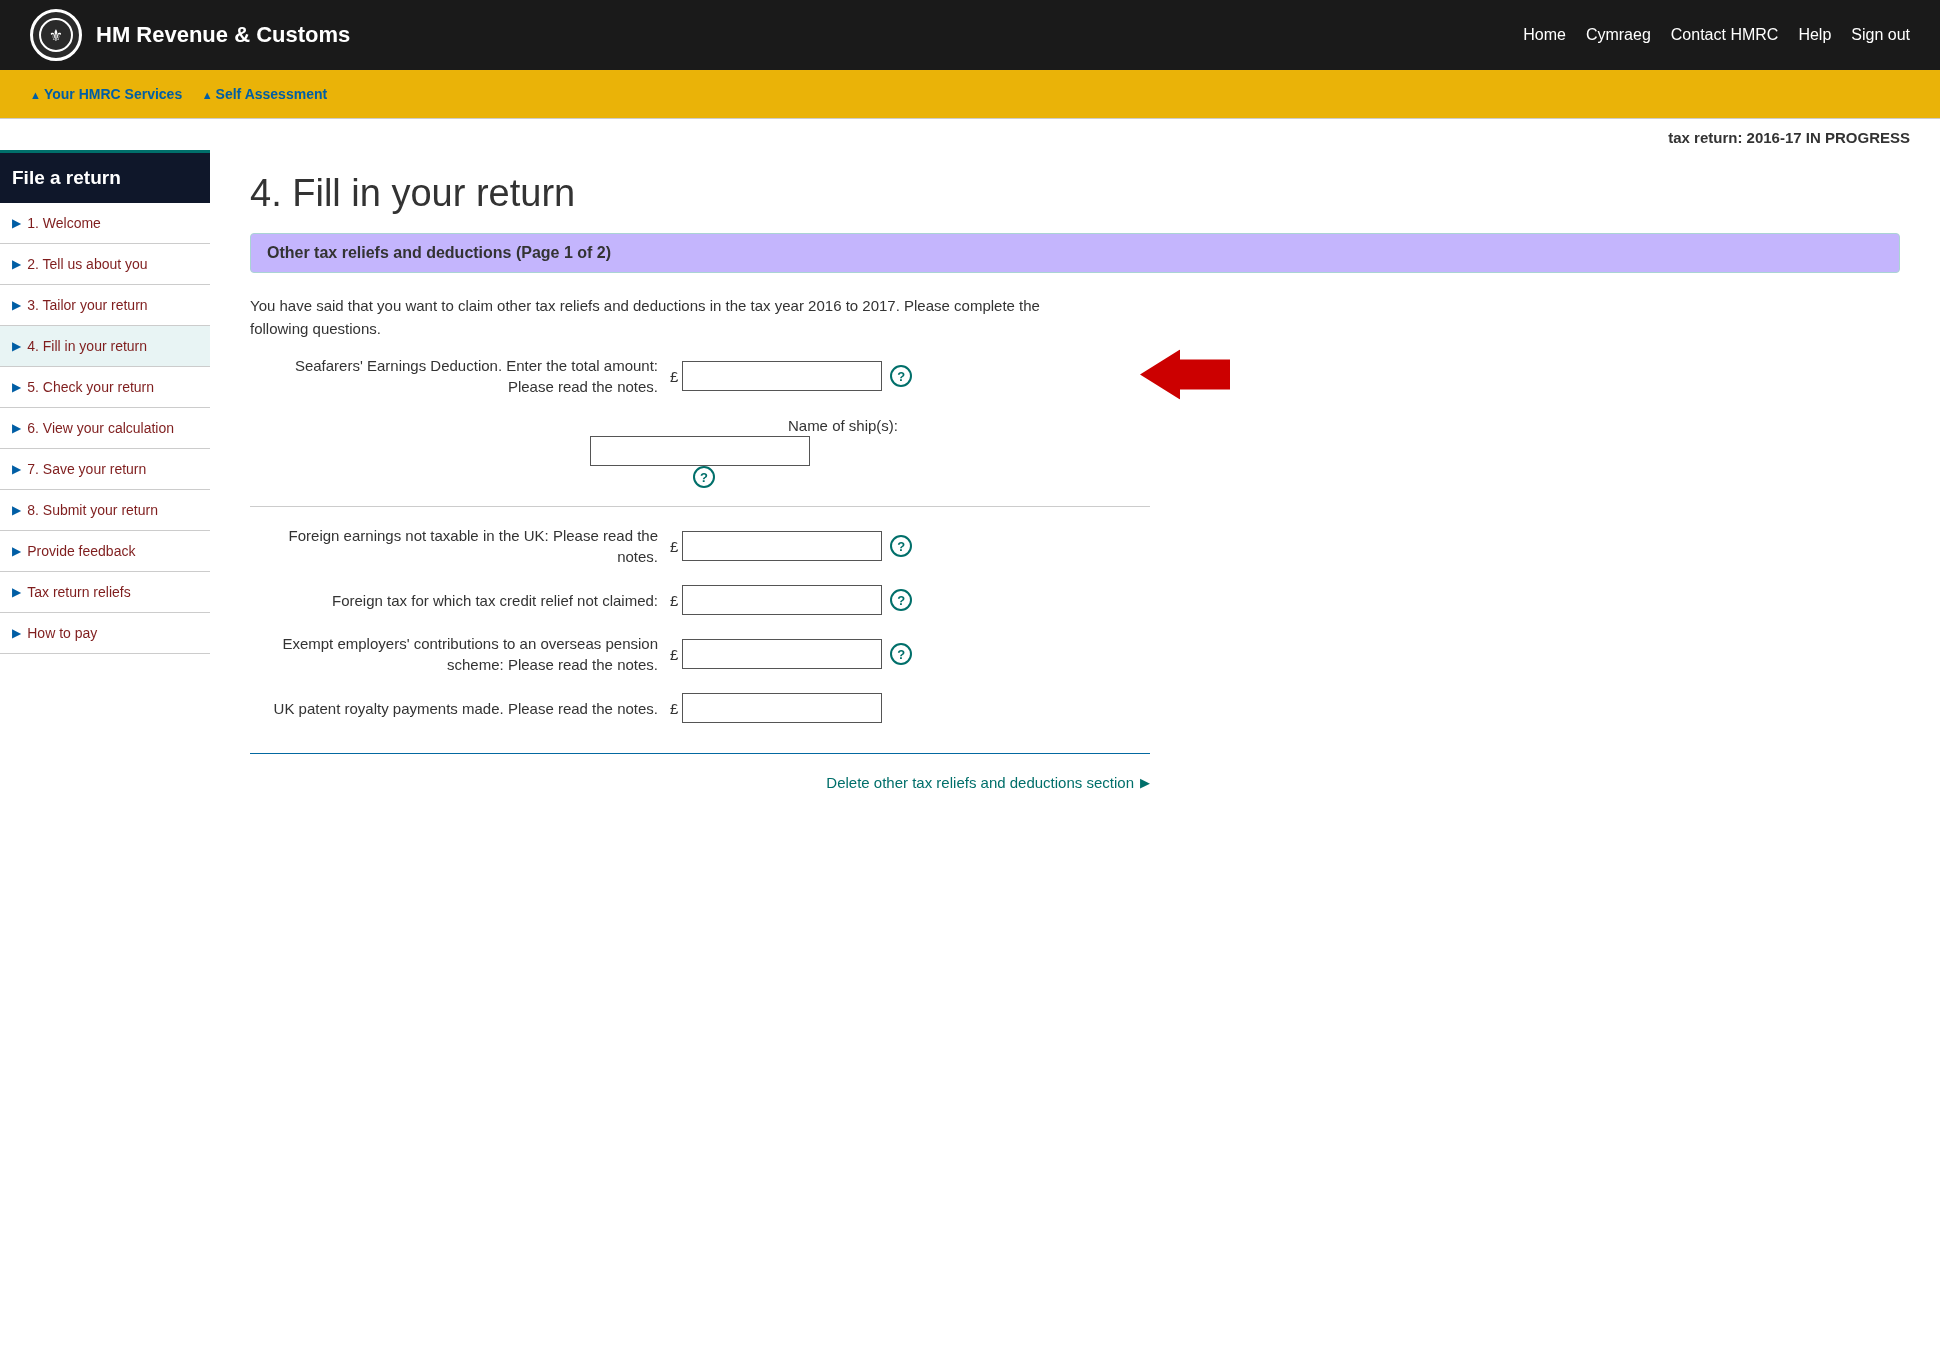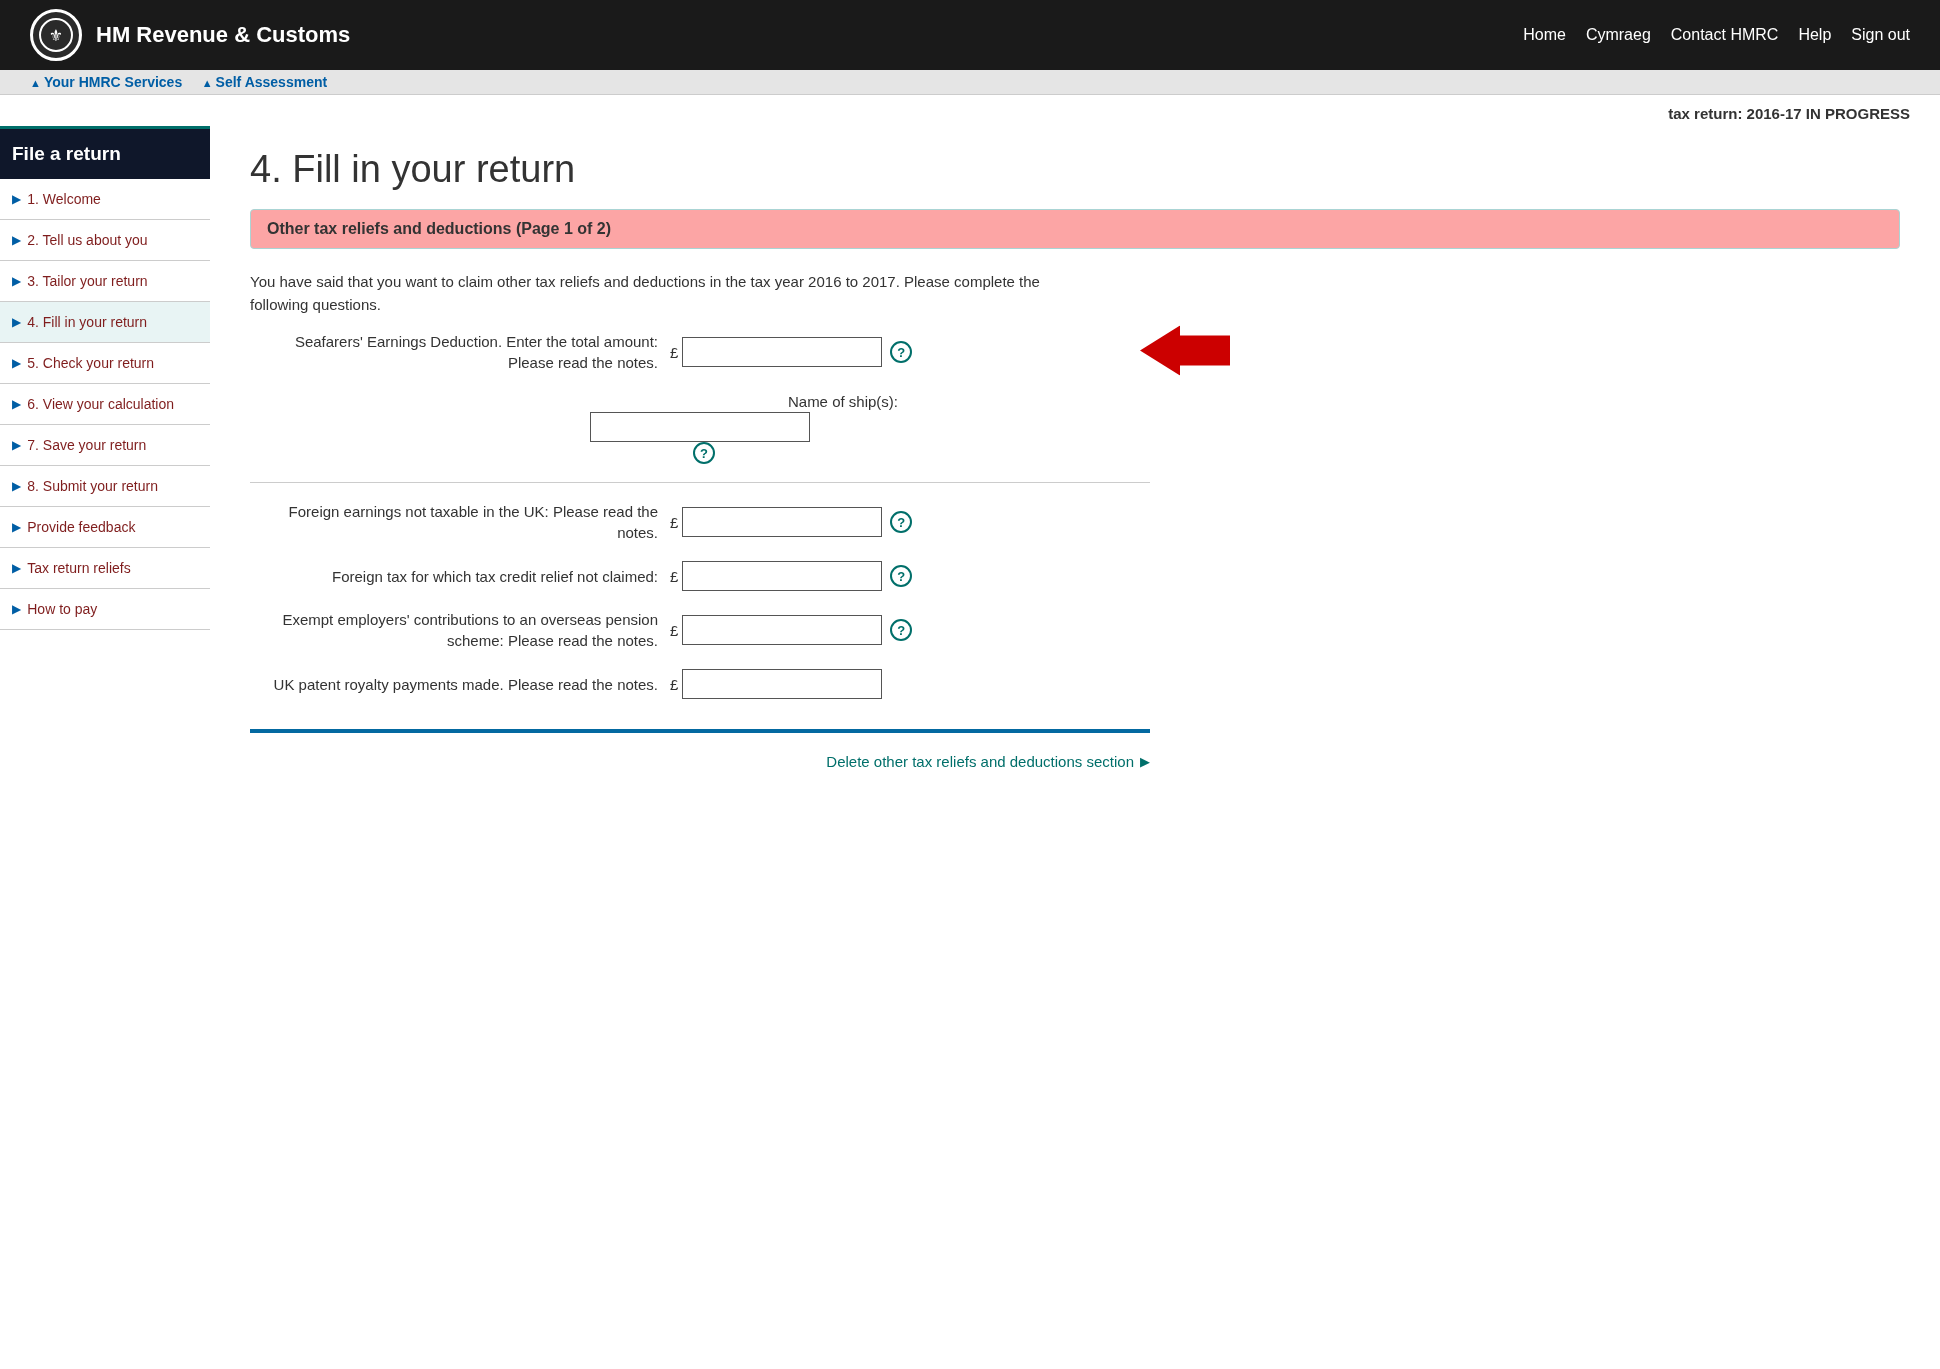--- a/index.html
+++ b/index.html
@@ -40,22 +40,22 @@
       gap: 20px;
     }
     .header-nav a {
       color: #fff;
       text-decoration: none;
       font-size: 16px;
     }
 
     
     .breadcrumb-bar {
-      background: #e5e5e5;
-      padding: 4px 30px;
+      background: #eab308;
+      padding: 16px 30px;
       font-size: 14px;
       border-bottom: 1px solid #ccc;
     }
     .breadcrumb-bar a {
       color: #005ea5;
       text-decoration: none;
       font-weight: bold;
     }
     .breadcrumb-bar a::before { content: '▲ '; font-size: 11px; }
 
@@ -113,21 +113,21 @@
       padding: 10px 40px 40px 40px;
     }
     .page-heading {
       font-size: 38px;
       font-weight: normal;
       color: #333;
       margin-bottom: 18px;
       margin-top: 12px;
     }
     .section-heading {
-      background: #fca5a5;
+      background: #c4b5fd;
       border: 1px solid #aad4d4;
       border-radius: 4px;
       padding: 10px 16px;
       font-size: 16px;
       font-weight: bold;
       color: #333;
       margin-bottom: 22px;
     }
     .intro-text {
       font-size: 15px;
@@ -203,21 +203,21 @@
       transform: translateY(-50%);
     }
 
     
     .bottom-actions {
       max-width: 900px;
       display: flex;
       justify-content: flex-end;
       margin-top: 30px;
       padding-top: 20px;
-      border-top: 4px solid #0369a1;
+      border-top: 1px solid #0369a1;
     }
     .delete-link {
       color: #006f6a;
       text-decoration: none;
       font-size: 15px;
       display: flex;
       align-items: center;
       gap: 6px;
     }
 

